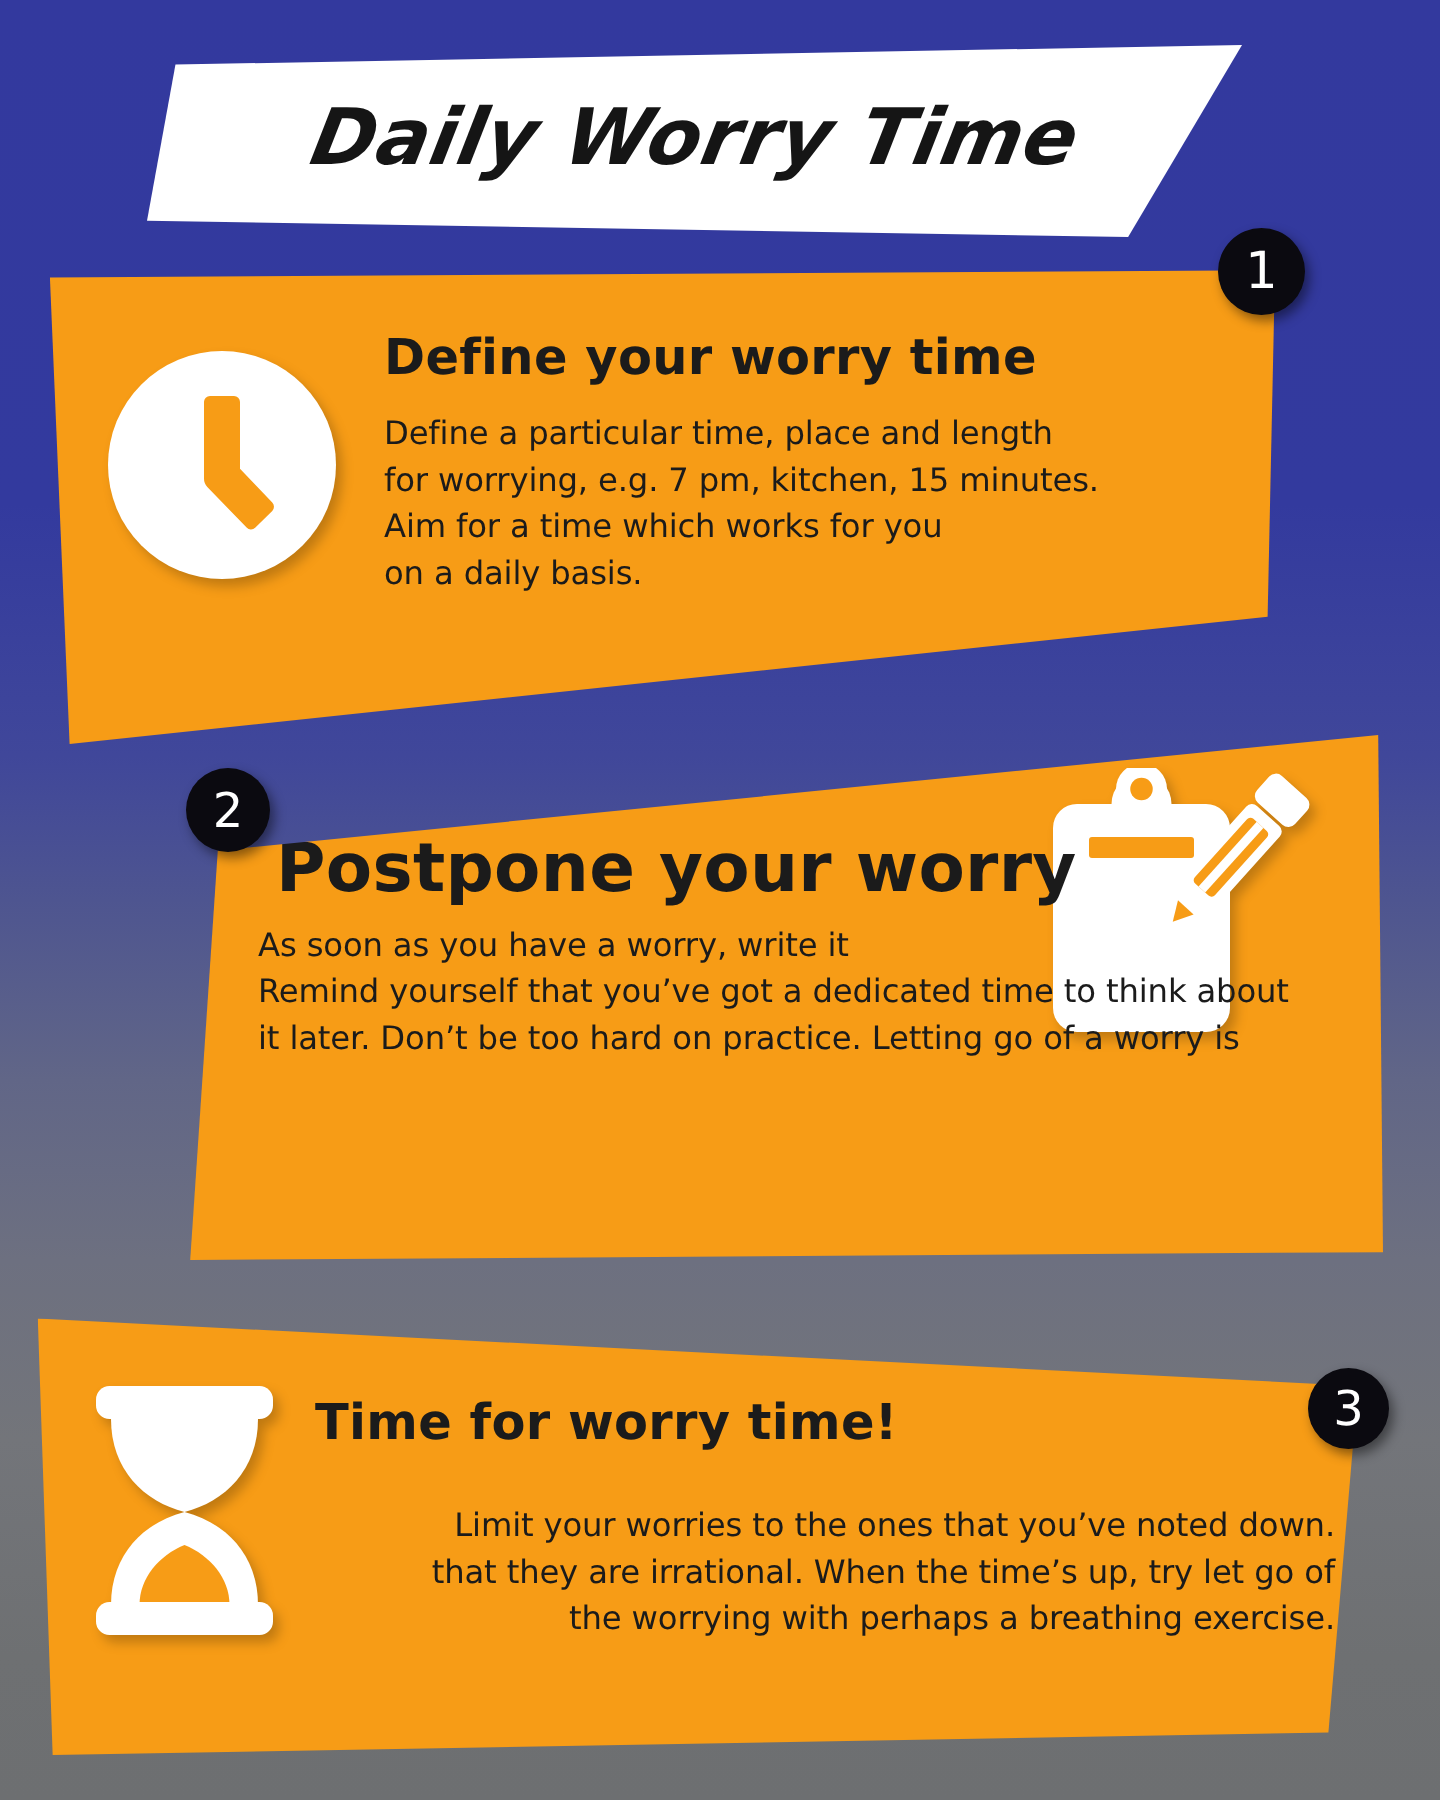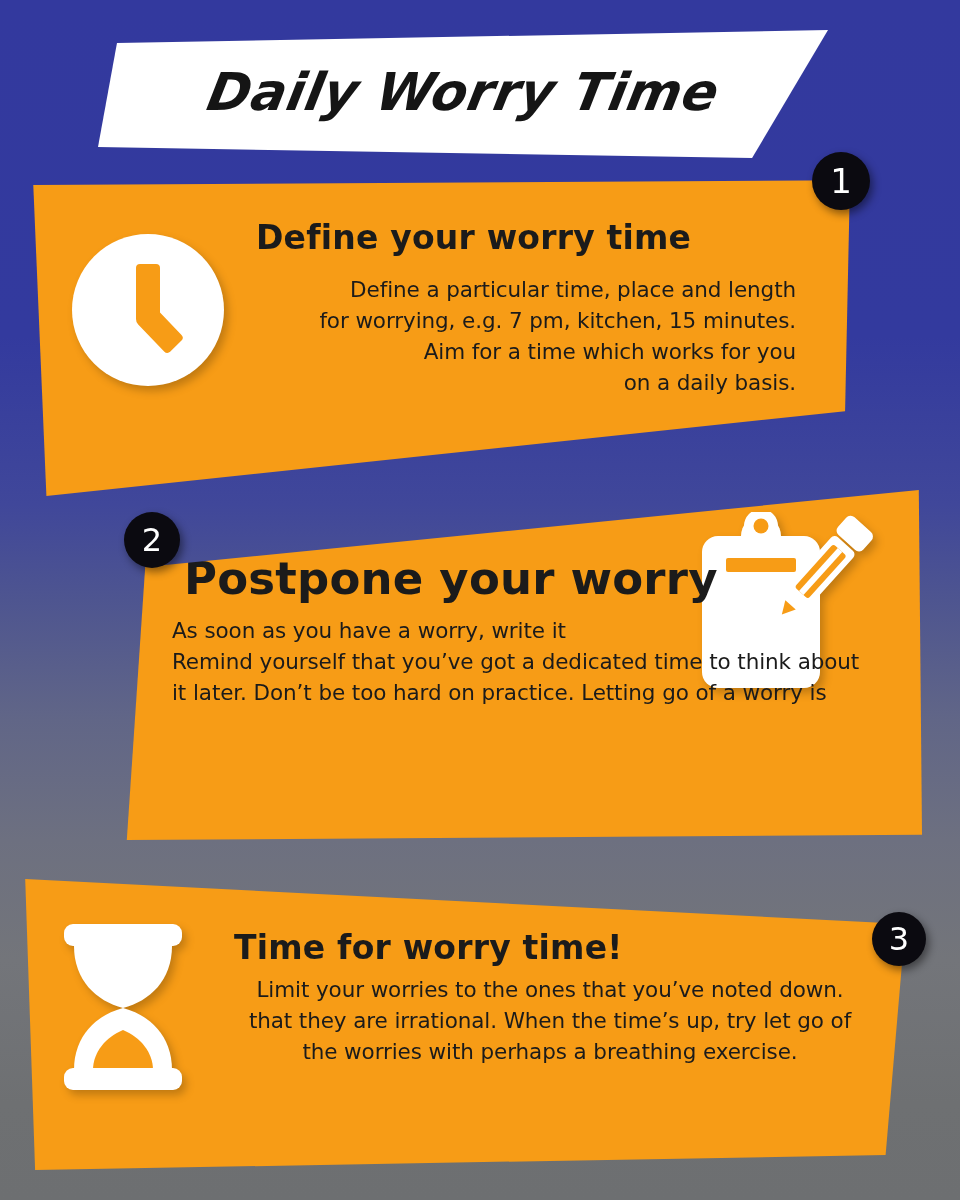--- a/index.html
+++ b/index.html
@@ -69,27 +69,27 @@
     position:absolute;
     font-family:"DejaVu Sans", sans-serif;
     font-weight:400;
     font-size:21.5px;
     line-height:31px;
     color:#1b1b1b;
     letter-spacing:-0.1px;
   }
 
   #c1-head{left:226px;top:42px;}
-  #c1-body{left:226px;top:98px;width:540px;text-align:right;}
+  #c1-body{left:226px;top:98px;width:540px;}
 
   #c2-head{left:62px;top:62px;font-size:45px;}
   #c2-body{left:50px;top:125px;width:720px;}
 
-  #c3-head{left:192px;top:58px;margin-left:24px;}
-  #c3-body{left:192px;top:104px;width:680px;text-align:center;}
+  #c3-head{left:192px;top:58px;}
+  #c3-body{left:192px;top:132px;width:680px;text-align:right;}
 
   
   .badge{
     position:absolute;border-radius:50%;
     background:#0b0a10;
     color:#ffffff;
     display:flex;align-items:center;justify-content:center;
     font-family:"DejaVu Sans", sans-serif;
     font-weight:400;
     line-height:1;
@@ -200,20 +200,20 @@
 
           <rect x="6" y="146" width="118" height="22" rx="9" ry="9" fill="#ffffff"></rect>
         </svg>
       </div>
 
       <div class="heading" id="c3-head">Time for worry time!</div>
 
       <div class="body-text" id="c3-body">
         <div class="nowrap">Limit your worries to the ones that you’ve noted down.</div>
         <div class="nowrap">that they are irrational. When the time’s up, try let go of</div>
-        <div class="nowrap">the worries with perhaps a breathing exercise.</div>
+        <div class="nowrap">the worrying with perhaps a breathing exercise.</div>
       </div>
 
     </div>
   </div>
   <div class="badge" id="badge3">3</div>
 
 </div>
 
 </body></html>

